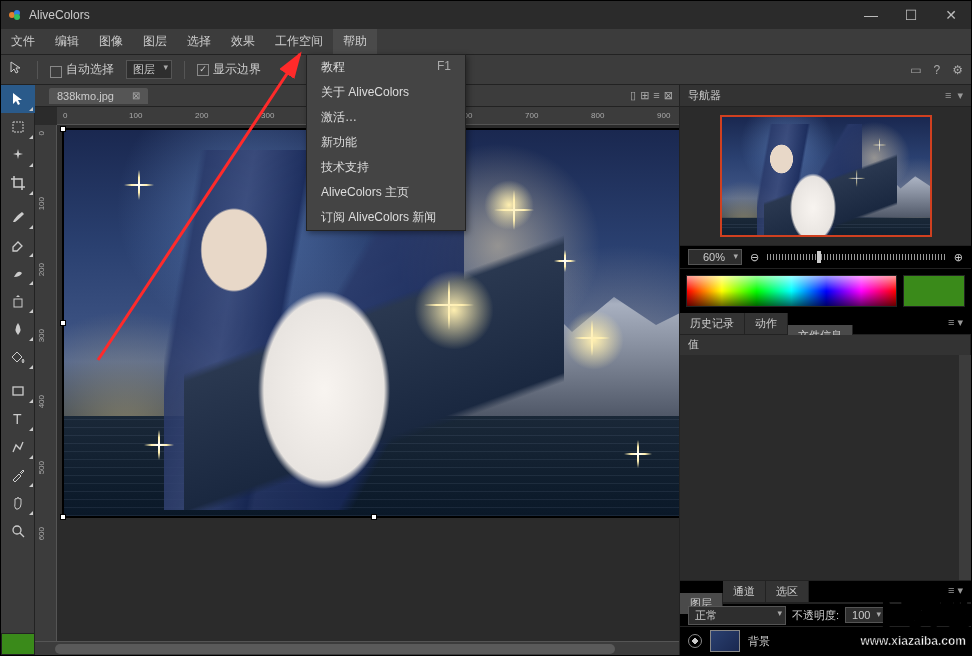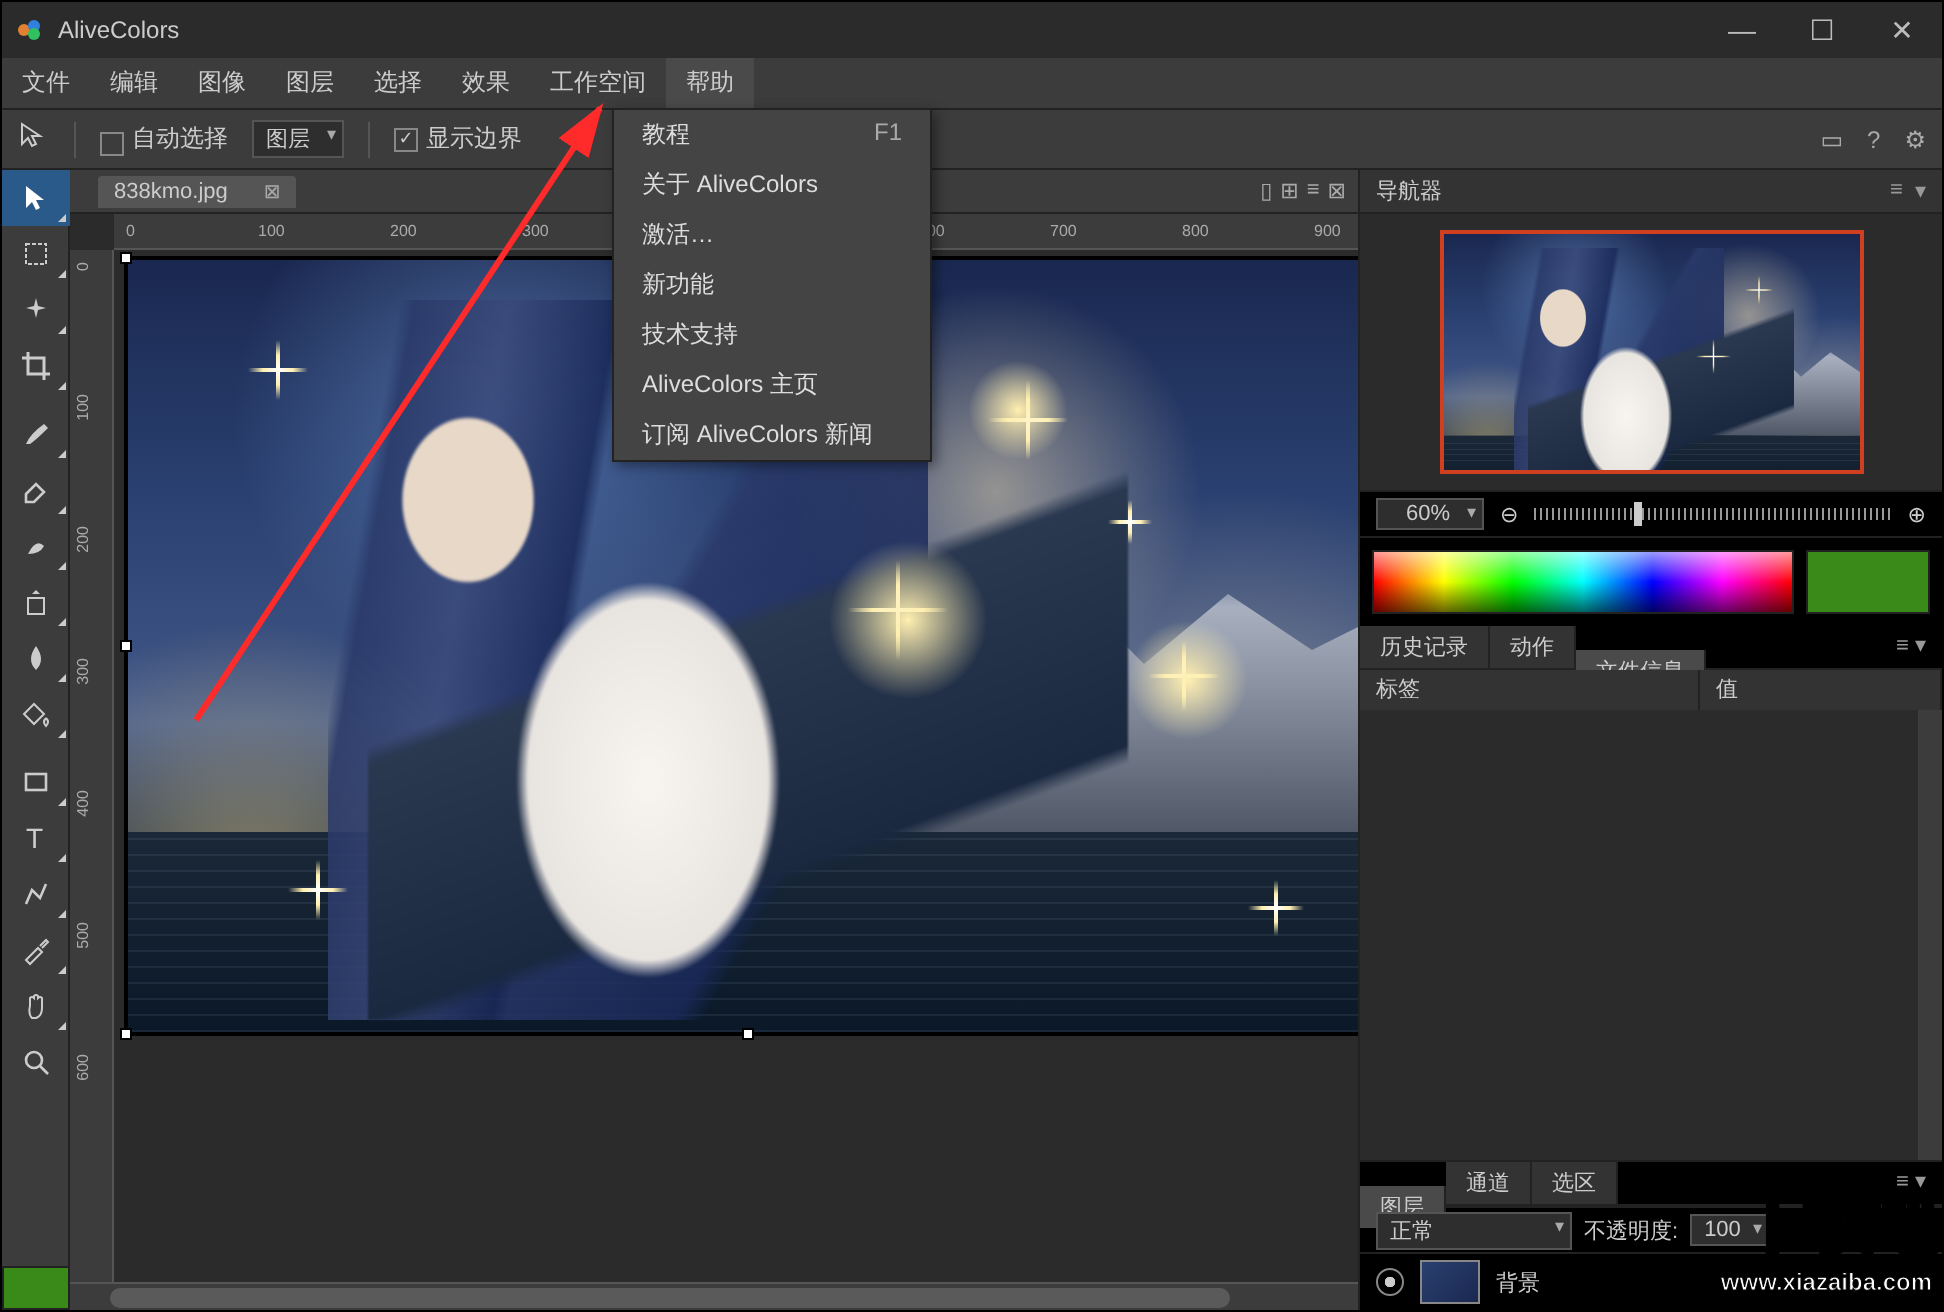--- a/index.html
+++ b/index.html
@@ -363,21 +363,20 @@
         <div class="swatch"></div>
       </div>
 
       <div class="tabs2">
         <div class="tab2">历史记录</div>
         <div class="tab2">动作</div>
         <div class="tab2 active">文件信息</div>
         <span class="ico">≡ ▾</span>
       </div>
       <div class="tblhdr">
-        <div style="width:170px">标签</div>
         <div style="flex:1">值</div>
       </div>
       <div class="info-body" style="height:170px">
         <div class="vsb"></div>
       </div>
 
       <div class="layerpanel">
         <div class="tabs2">
           <div class="tab2 active">图层</div>
           <div class="tab2">通道</div>

